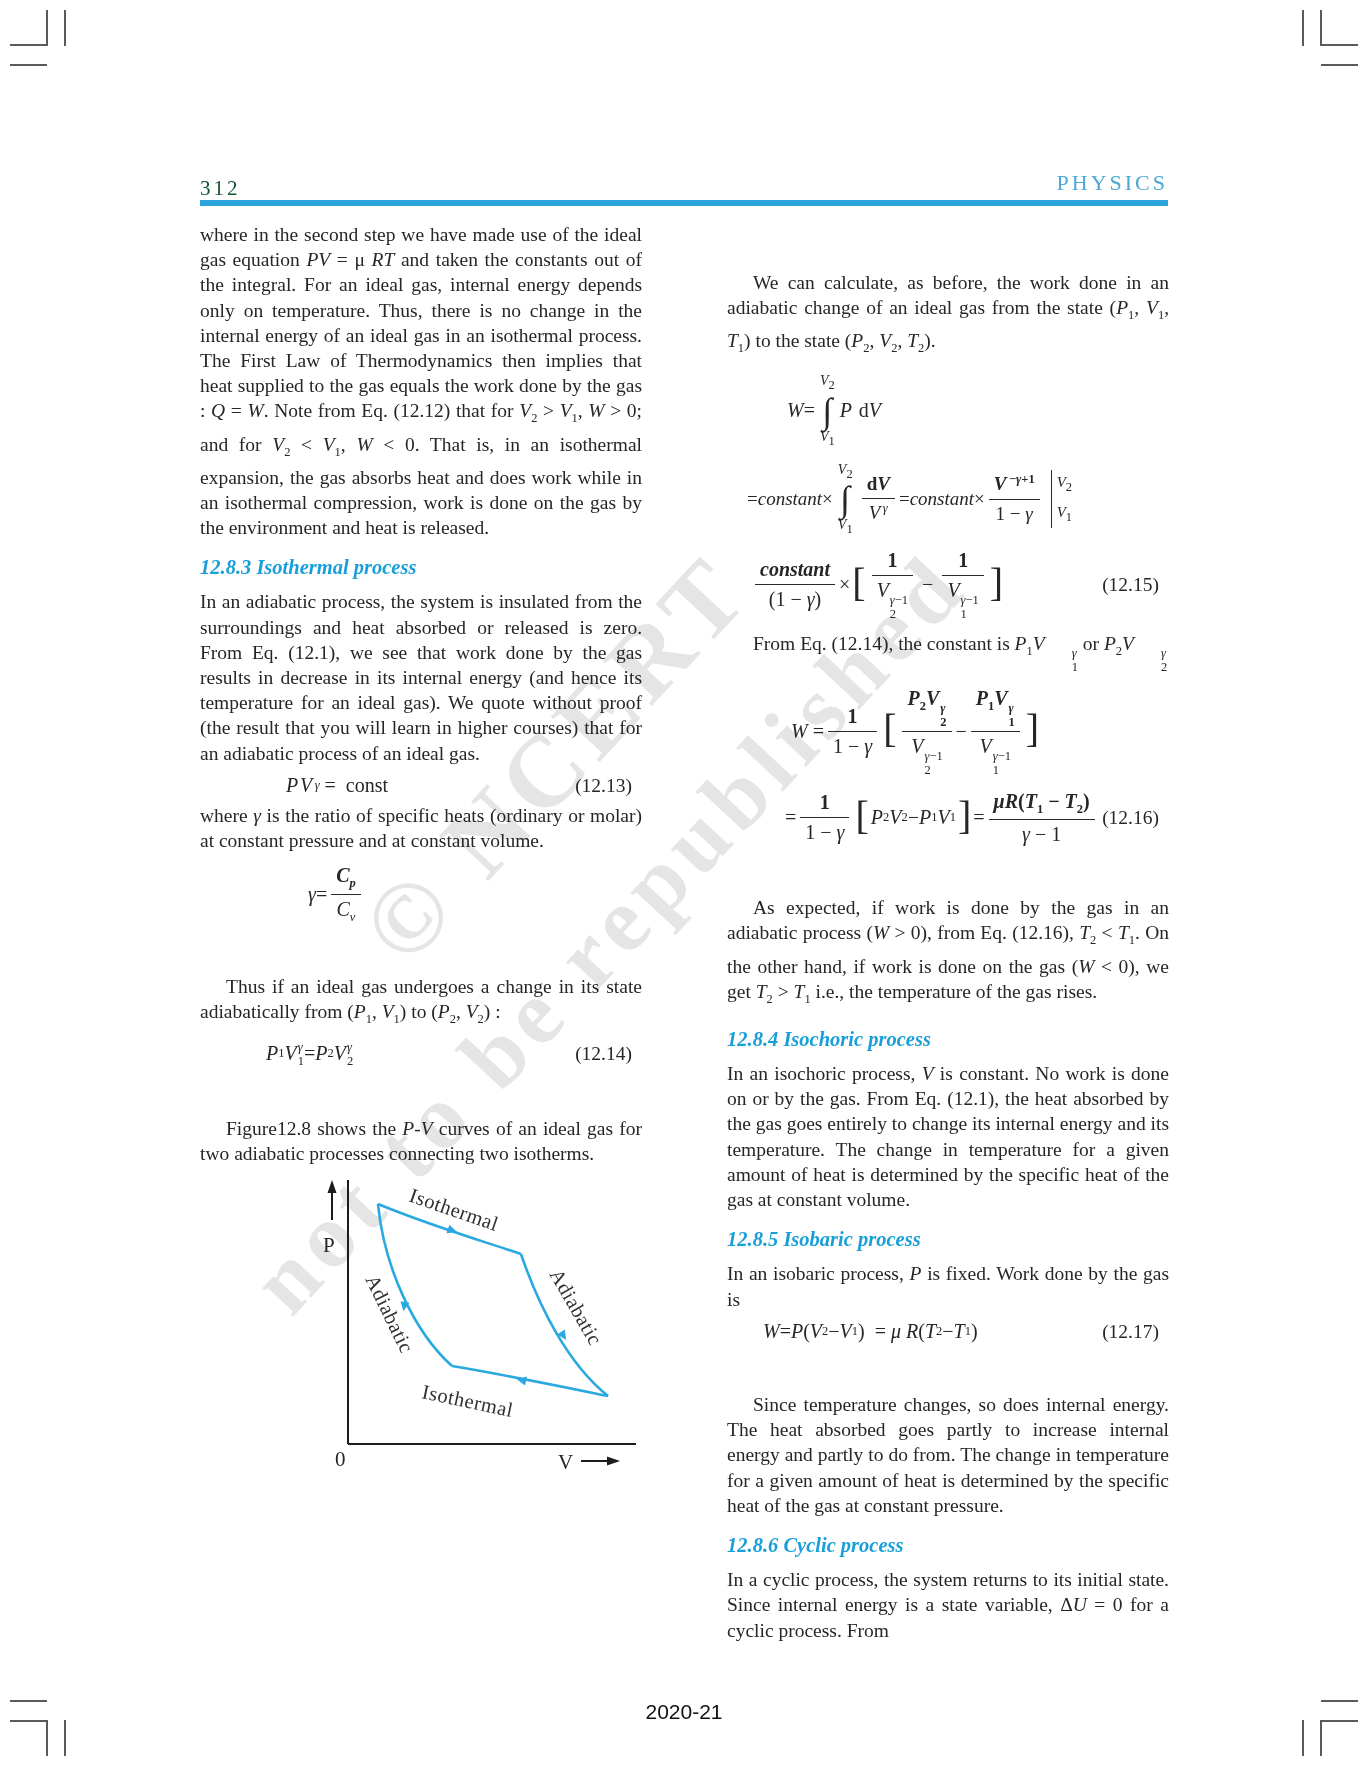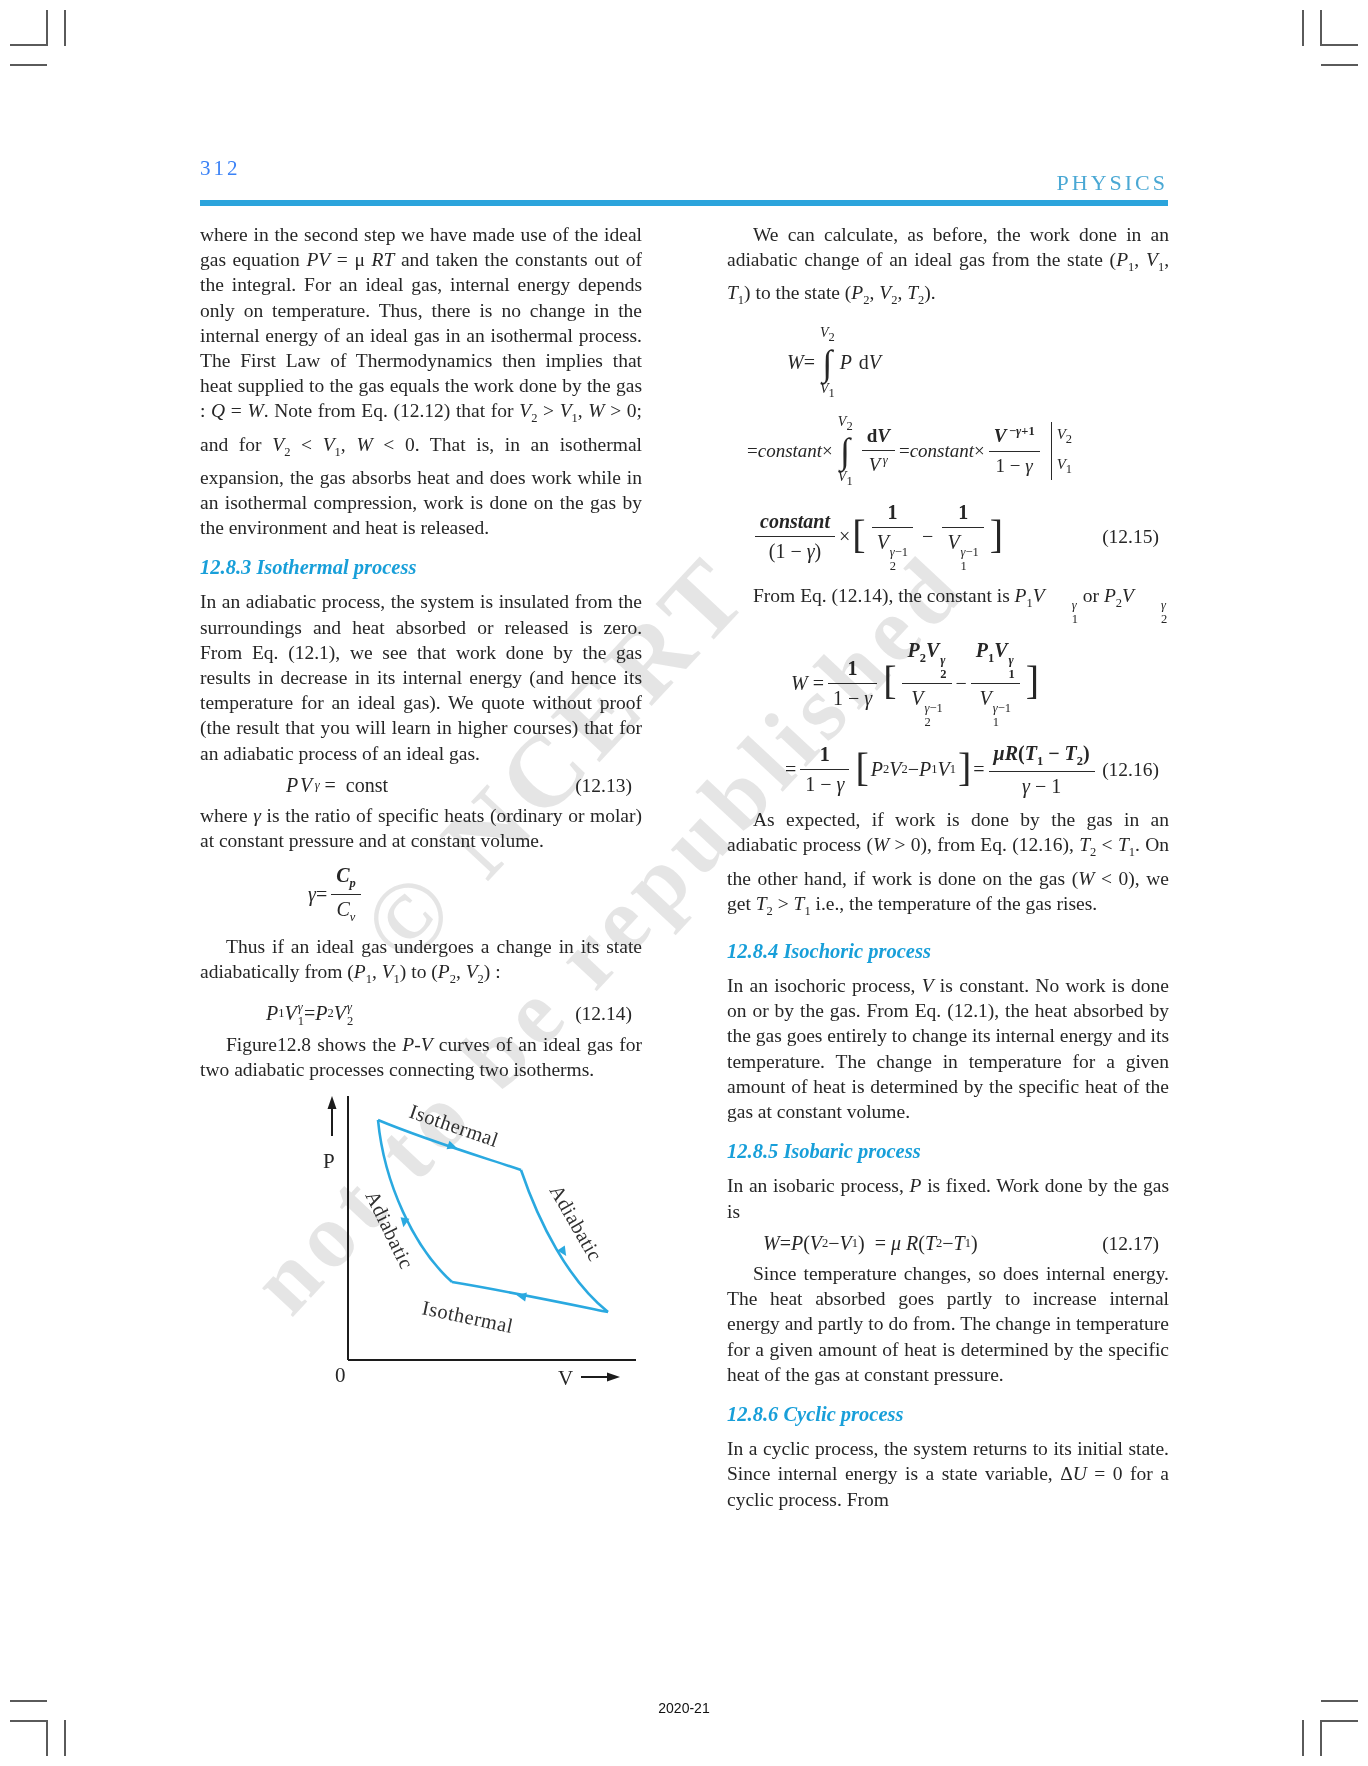--- a/index.html
+++ b/index.html
@@ -12,32 +12,32 @@
 
   
   .wm { position:absolute; z-index:0; font-weight:bold; color:#b5b5b5; opacity:.34;
         letter-spacing:8px; white-space:nowrap; transform:rotate(-47deg); }
   .wm1 { font-size:102px; left:300px; top:700px; }
   .wm2 { font-size:92px;  left:110px; top:880px; }
 
   .content { position:absolute; z-index:1; }
 
   
-  .pgnum  { position:absolute; left:200px; top:156px; font-size:21px; color:#3b82f6; letter-spacing:3px; }
+  .pgnum  { position:absolute; left:200px; top:176px; font-size:21px; color:#14532d; letter-spacing:3px; }
   .hdr    { position:absolute; left:0; top:170px; width:1168px; text-align:right; font-size:22px;
             color:#4aa8d4; letter-spacing:3px; }
   .rule   { position:absolute; left:200px; top:200px; width:968px; height:6px; background:#2ba4dc; }
 
   
   .col { position:absolute; top:222px; width:442px; font-size:19.5px; line-height:25.2px;
          text-align:justify; }
   .col-l { left:200px; }
   .col-r { left:727px; }
   .col p { margin-bottom:5px; }
-  .ind { text-indent:26px; }
+  .ind { text-indent:26px;margin-top:48px; }
   h3 { color:#189fd9; font-size:20.5px; font-style:italic; font-weight:bold;
        margin:15px 0 9px 0; text-align:left; }
 
   
   .eq { display:flex; justify-content:space-between; align-items:center; font-size:20px;
         text-align:left; }
   .eq .body { display:inline-flex; align-items:center; flex-wrap:nowrap; white-space:nowrap; }
   .eq .num { font-size:19.5px; padding-right:10px; }
   sub { font-size:12.5px; }
   sup { font-size:12.5px; }
@@ -58,21 +58,21 @@
 
   
   .fig-wrap { margin:6px 0 2px 96px; }
   .caption { display:flex; margin-top:8px; text-align:left; }
   .caption .flabel { color:#189fd9; font-weight:bold; font-style:italic; font-size:19.5px;
                      width:113px; flex:0 0 113px; }
   .caption .ftext { font-style:italic; font-size:19px; line-height:25px; width:320px; }
 
   
   .footer { position:absolute; left:0; top:1700px; width:1368px; text-align:center;
-            font-family:"Liberation Sans","DejaVu Sans",sans-serif; font-size:14px; color:#111; }
+            font-family:"Liberation Sans","DejaVu Sans",sans-serif; font-size:21px; color:#111; }
 
   .figtext { font-size:21px; fill:#262626; }
   .curvelabel { font-size:20.5px; fill:#303030; letter-spacing:.5px; }
 </style>
 </head>
 <body>
 
 <div class="page">
 
   <div>

